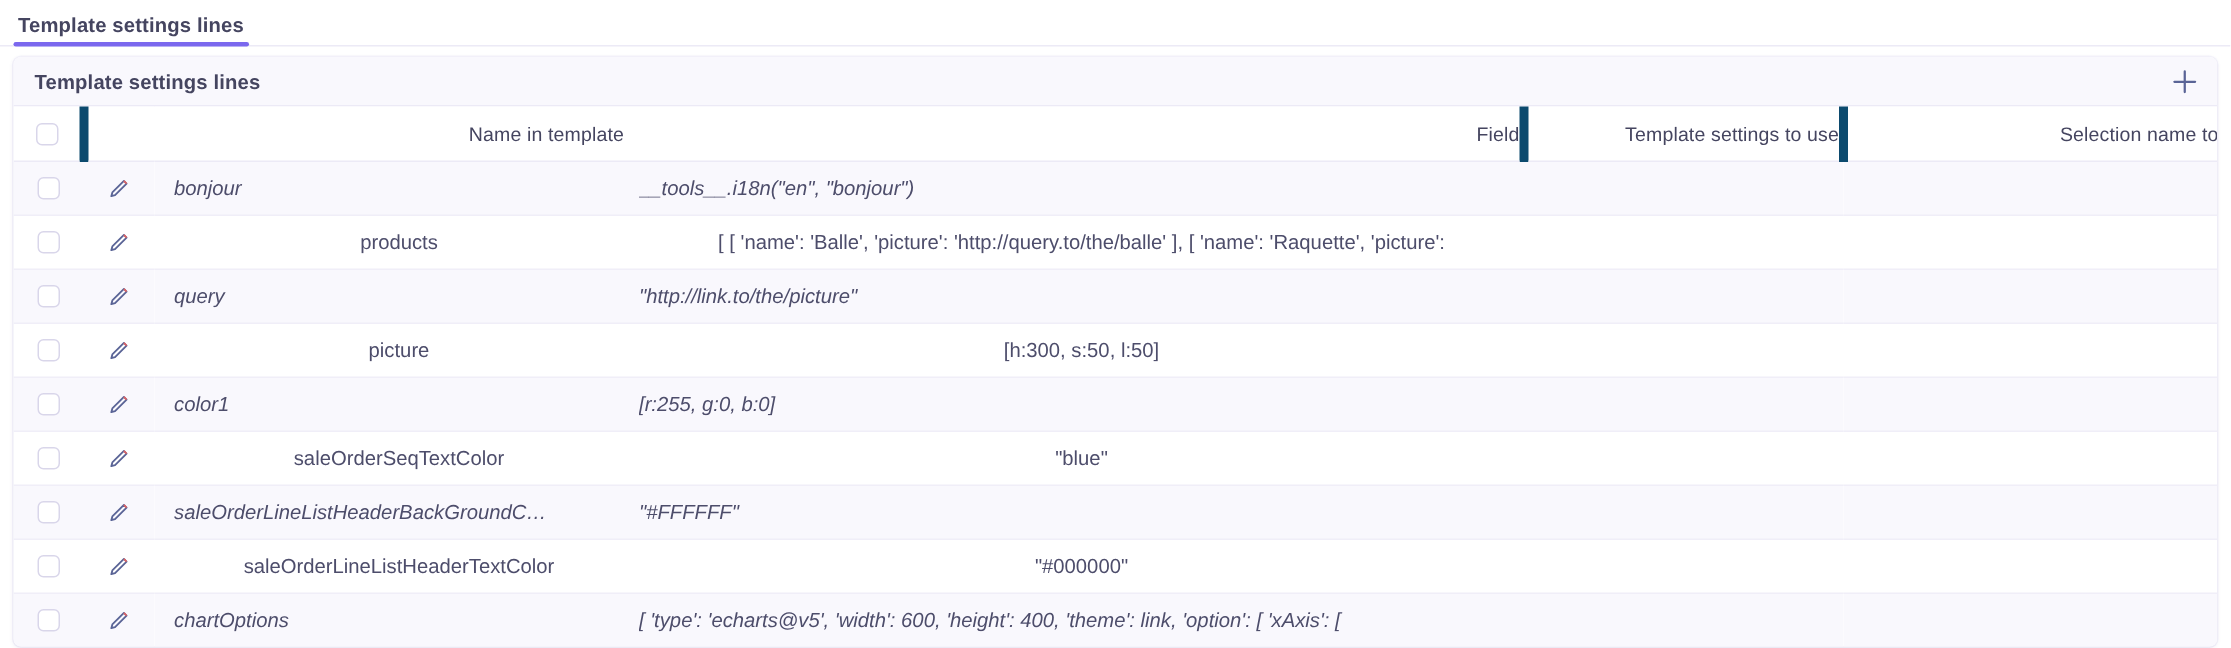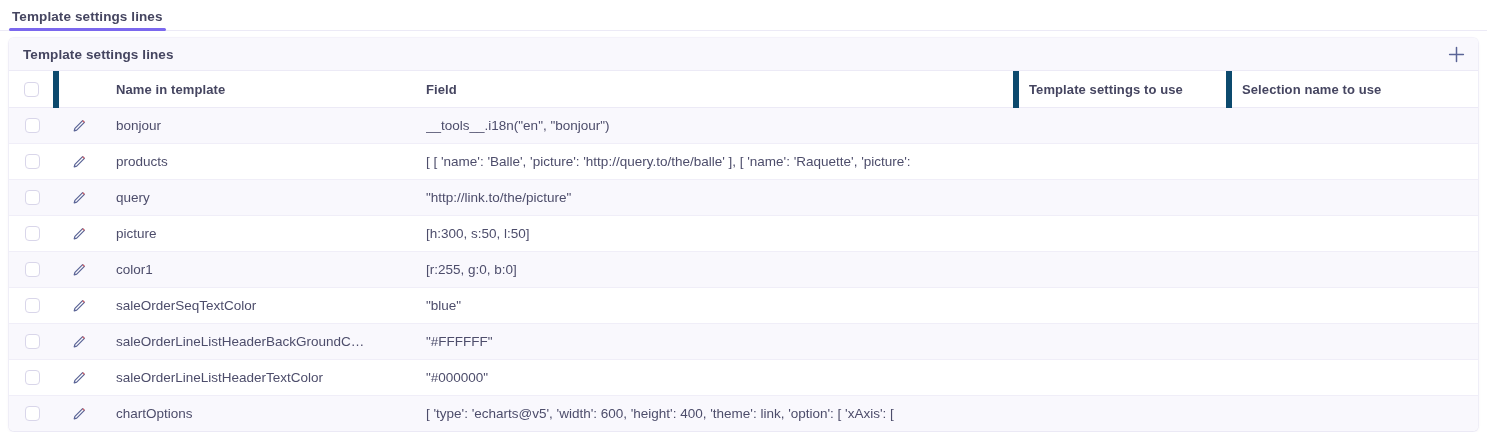--- a/index.html
+++ b/index.html
@@ -93,23 +93,23 @@
   table.grid {
     width: 100%;
     border-collapse: collapse;
     table-layout: fixed;
     font-size: 13.5px;
   }
   table.grid thead th {
     background: #ffffff;
     height: 36px;
     font-size: 13px;
-    font-weight: bold;
+    font-weight: normal;
     color: #454560;
-    text-align: left;
+    text-align: right;
     letter-spacing: .1px;
     border-bottom: 1px solid #eceaf6;
     padding: 0;
     vertical-align: middle;
   }
   .col-sep { border-left: 6px solid #0c4a6e; }
 
   th.c-check, td.c-check { width: 44px; }
   th.c-pencil, td.c-pencil { width: 44px; }
   th.c-name,   td.c-name   { width: 300px; padding-left: 13px !important; }
@@ -120,22 +120,22 @@
   table.grid tbody td {
     height: 35px;
     padding: 0;
     color: #4d4d6b;
     border-bottom: 1px solid #f0eef8;
     vertical-align: middle;
     white-space: nowrap;
     overflow: hidden;
     text-overflow: ellipsis;
   }
-  tbody tr.odd td { background: #f9f8fd; }
-  tbody tr.even td { background: #ffffff; }
+  tbody tr.odd td { background: #f9f8fd; font-style: italic; }
+  tbody tr.even td { background: #ffffff; text-align: center; }
   tbody tr:last-child td { border-bottom: none; }
 
   .cellbox {
     display: flex;
     align-items: center;
     justify-content: center;
     height: 35px;
   }
   .checkbox {
     width: 15px;

